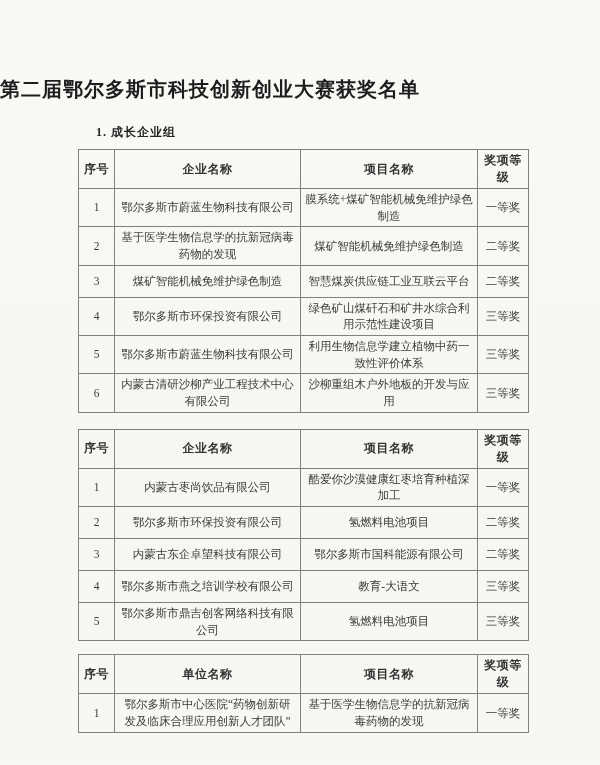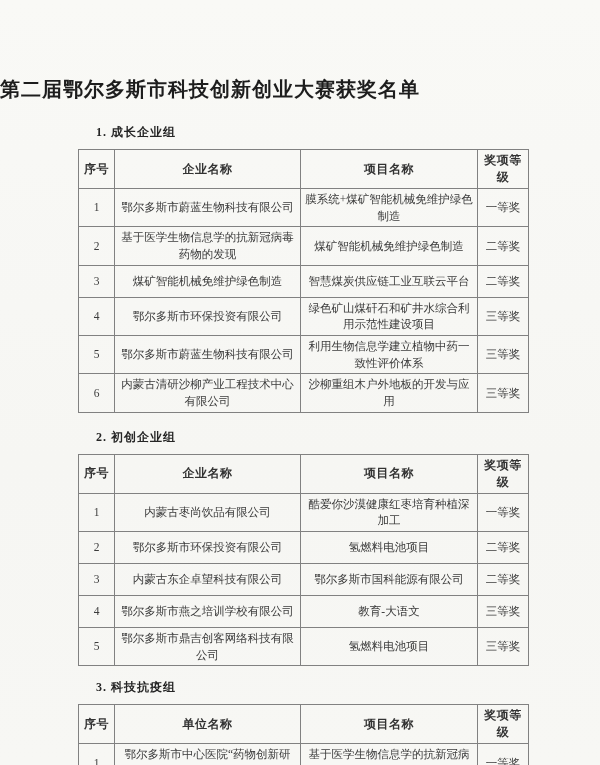--- a/index.html
+++ b/index.html
@@ -140,21 +140,20 @@
           <td>6</td>
           <td>内蒙古清研沙柳产业工程技术中心有限公司</td>
           <td>沙柳重组木户外地板的开发与应用</td>
           <td class="award-cell">三等奖</td>
         </tr>
       </tbody>
     </table>
   </section>
 
   <section class="group g2">
-    <h2 class="group-heading">2. 初创企业组</h2>
     <table class="awards">
       <colgroup>
           <col class="c1">
           <col class="c2">
           <col class="c3">
           <col class="c4">
         </colgroup>
       <thead>
         <tr>
           <th>序号</th>
@@ -192,21 +191,20 @@
           <td>5</td>
           <td>鄂尔多斯市鼎吉创客网络科技有限公司</td>
           <td>氢燃料电池项目</td>
           <td class="award-cell">三等奖</td>
         </tr>
       </tbody>
     </table>
   </section>
 
   <section class="group g3">
-    <h2 class="group-heading">3. 科技抗疫组</h2>
     <table class="awards">
       <colgroup>
           <col class="c1">
           <col class="c2">
           <col class="c3">
           <col class="c4">
         </colgroup>
       <thead>
         <tr>
           <th>序号</th>

